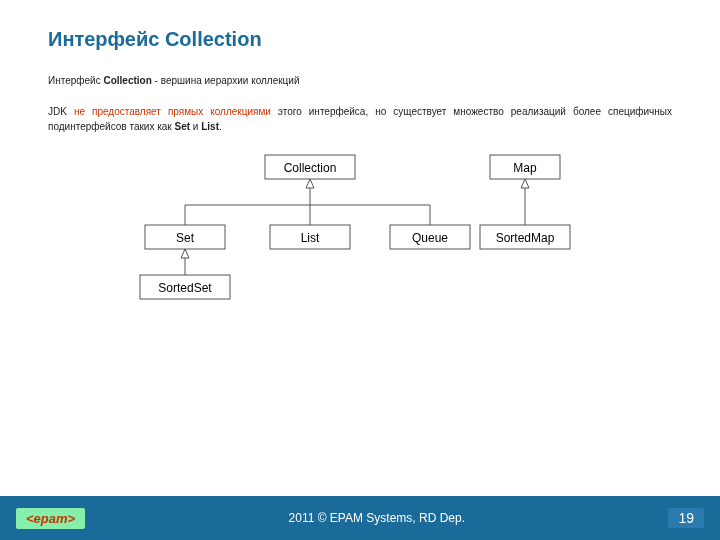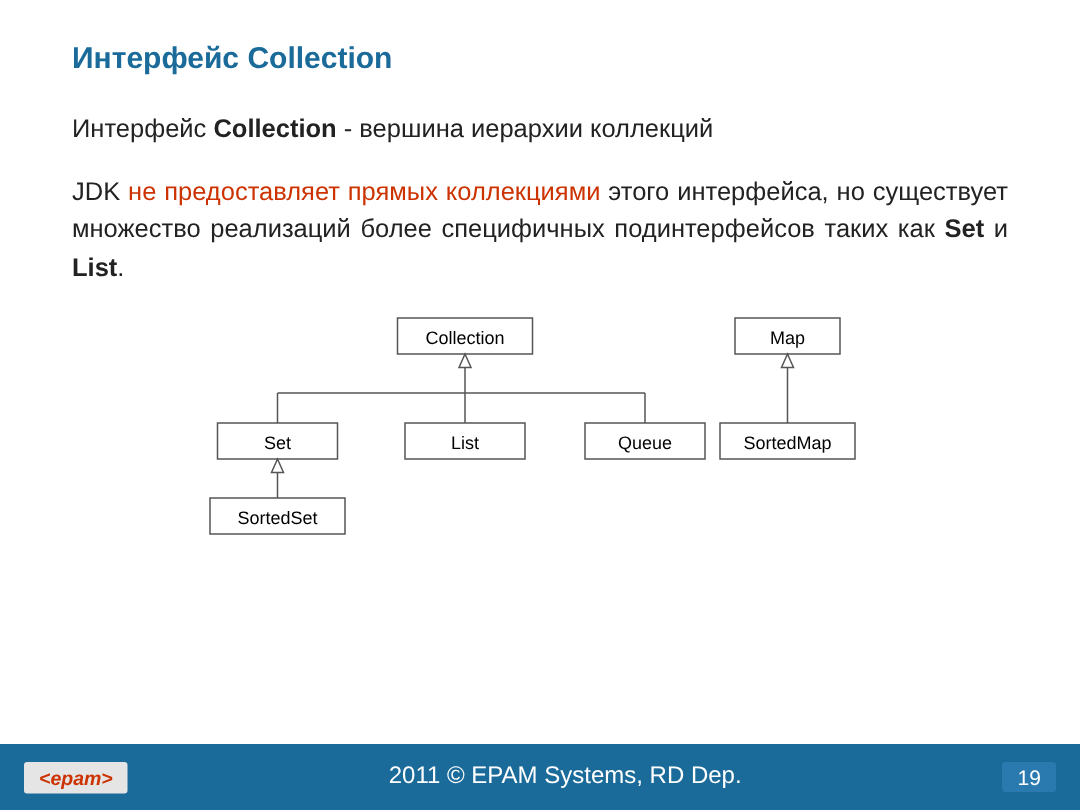--- a/index.html
+++ b/index.html
@@ -27,21 +27,21 @@
     }
 
     .slide-title {
       font-size: 20px;
       font-weight: bold;
       color: #1a6a9a;
       margin-bottom: 22px;
     }
 
     .body-text {
-      font-size: 17px;
+      font-size: 10px;
       color: #222;
       line-height: 1.5;
       margin-bottom: 16px;
       text-align: justify;
     }
 
     .body-text .bold {
       font-weight: bold;
     }
 
@@ -52,32 +52,32 @@
     .footer {
       height: 44px;
       background: #1a6a9a;
       display: flex;
       align-items: center;
       justify-content: space-between;
       padding: 0 16px;
     }
 
     .footer-logo {
-      background: #e5e5e5;
+      background: #86efac;
       color: #cc3300;
       font-weight: bold;
       font-size: 13px;
       padding: 3px 10px;
       border-radius: 2px;
       font-style: italic;
     }
 
     .footer-center {
       color: #fff;
-      font-size: 16px;
+      font-size: 12px;
     }
 
     .footer-page {
       color: #fff;
       font-size: 14px;
       font-weight: normal;
       background: #2a7ab0;
       padding: 2px 10px;
       border-radius: 2px;
     }

